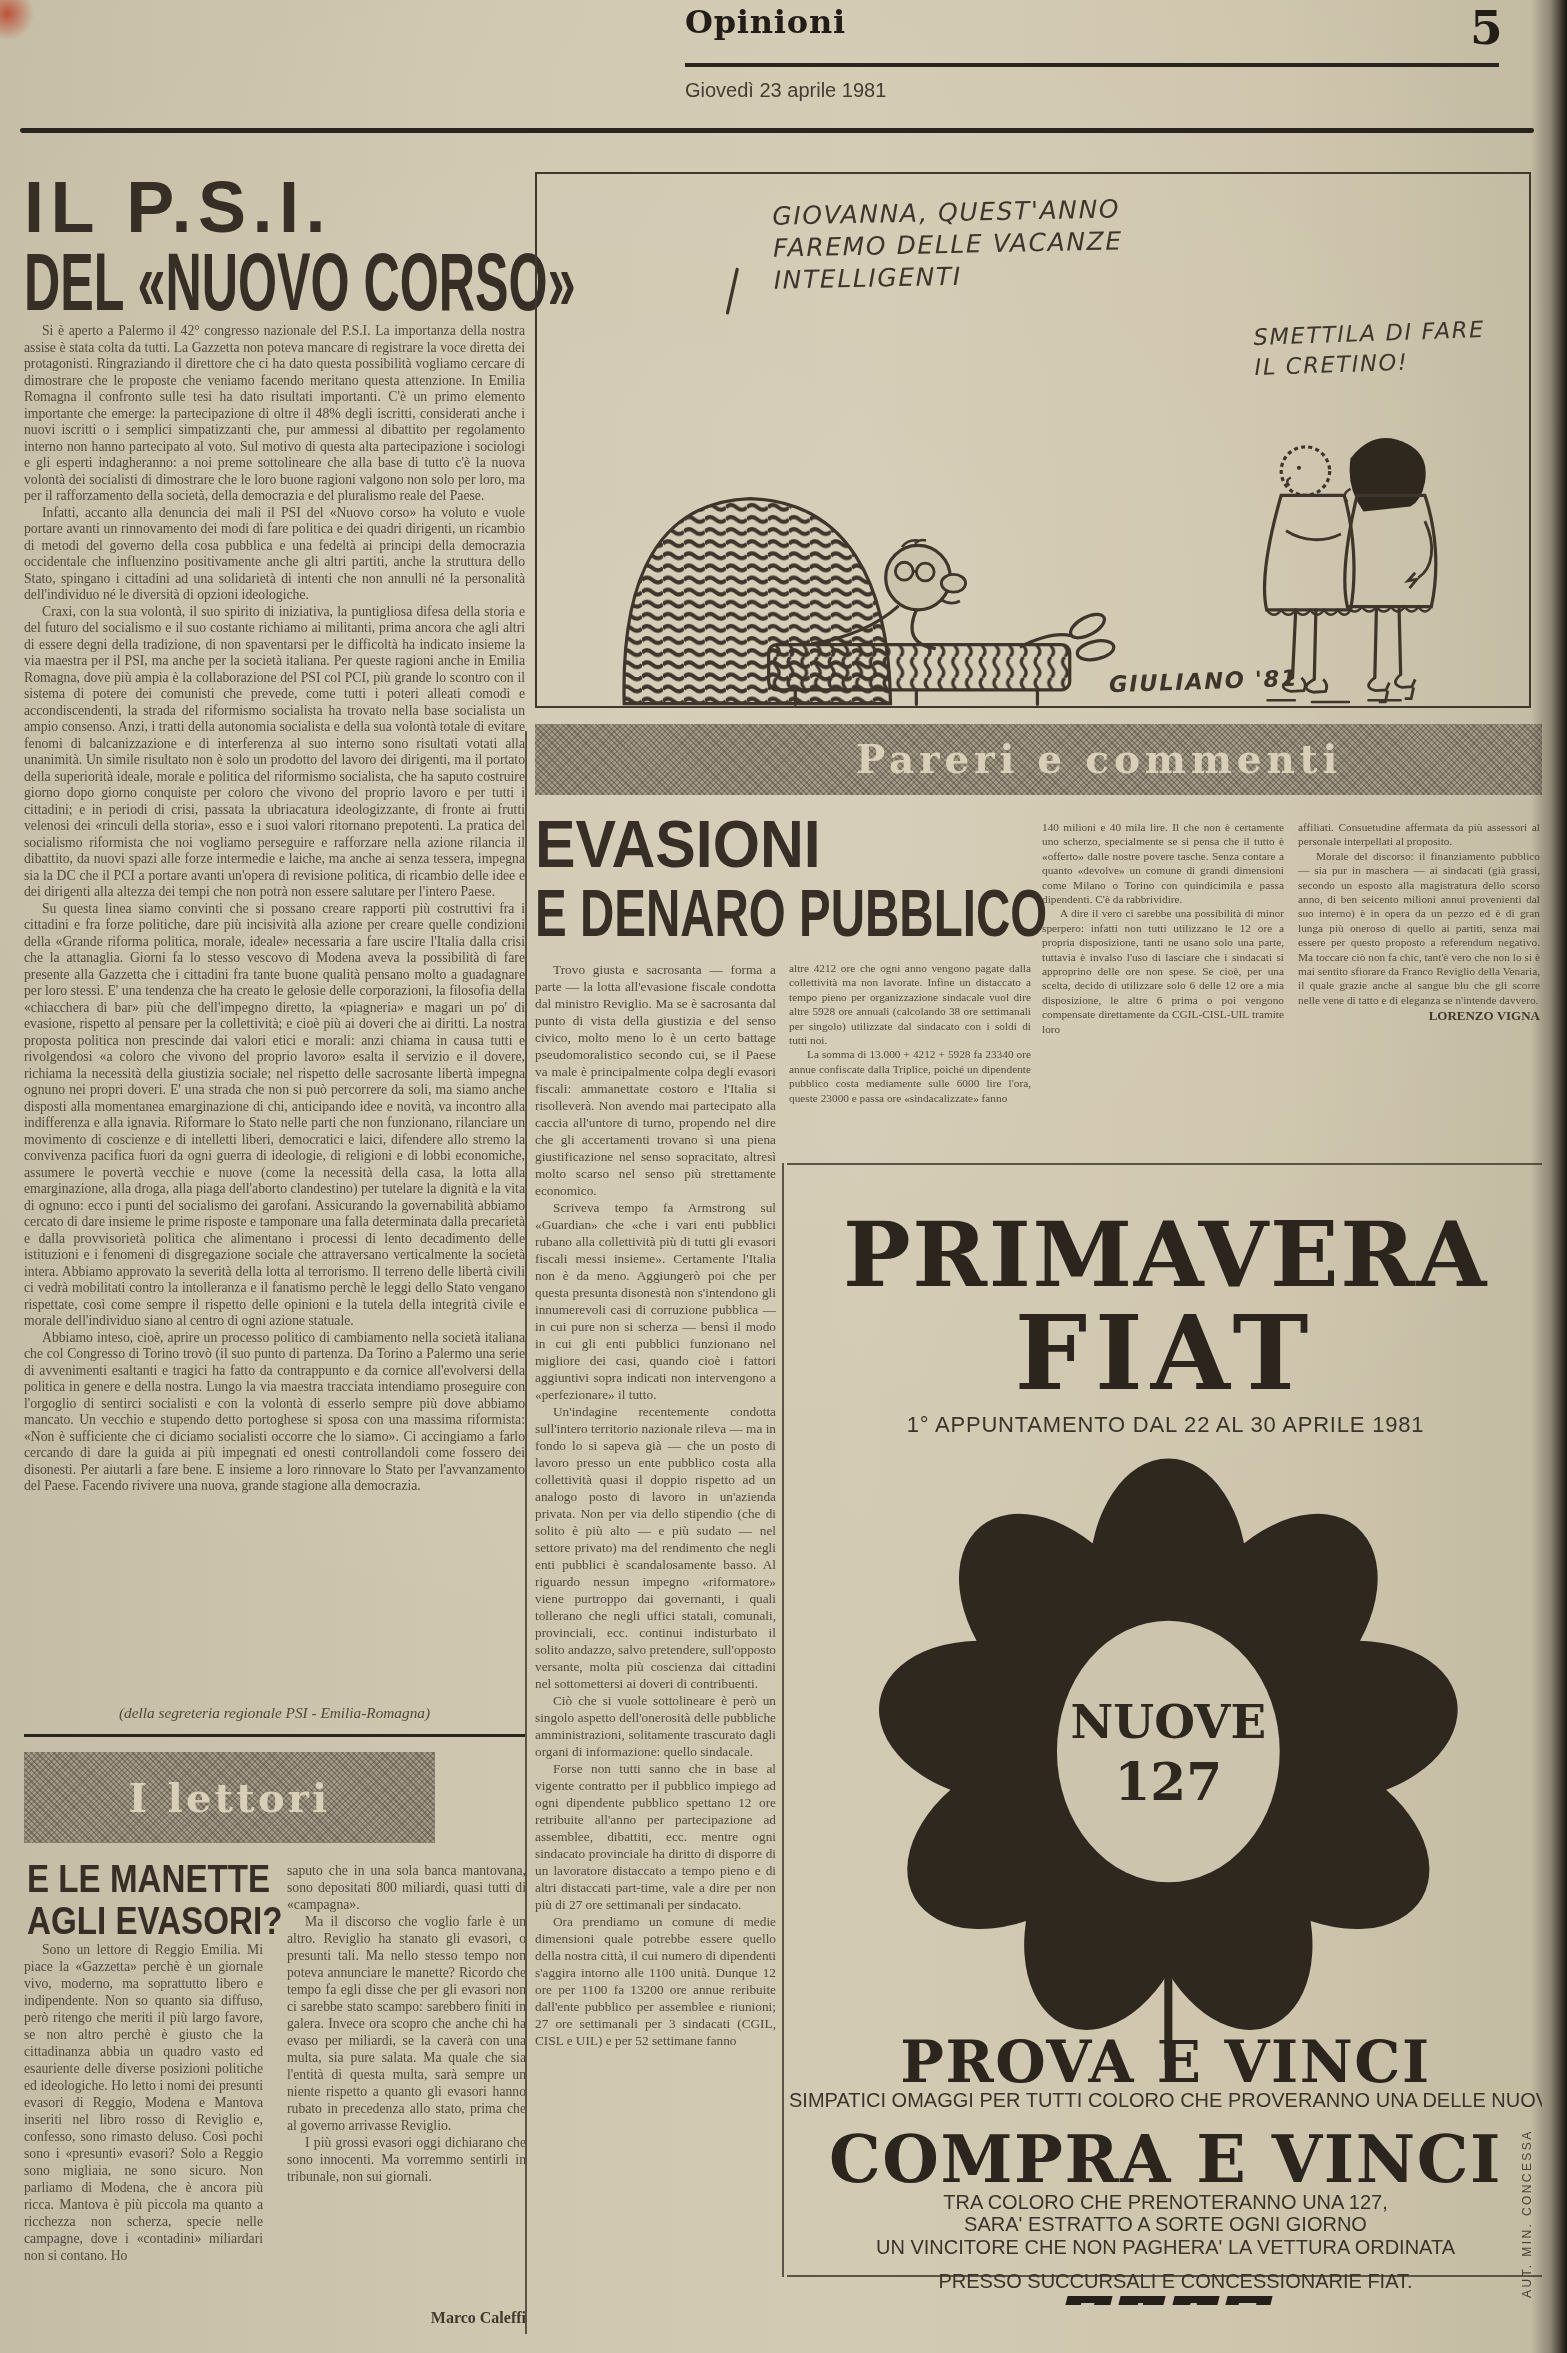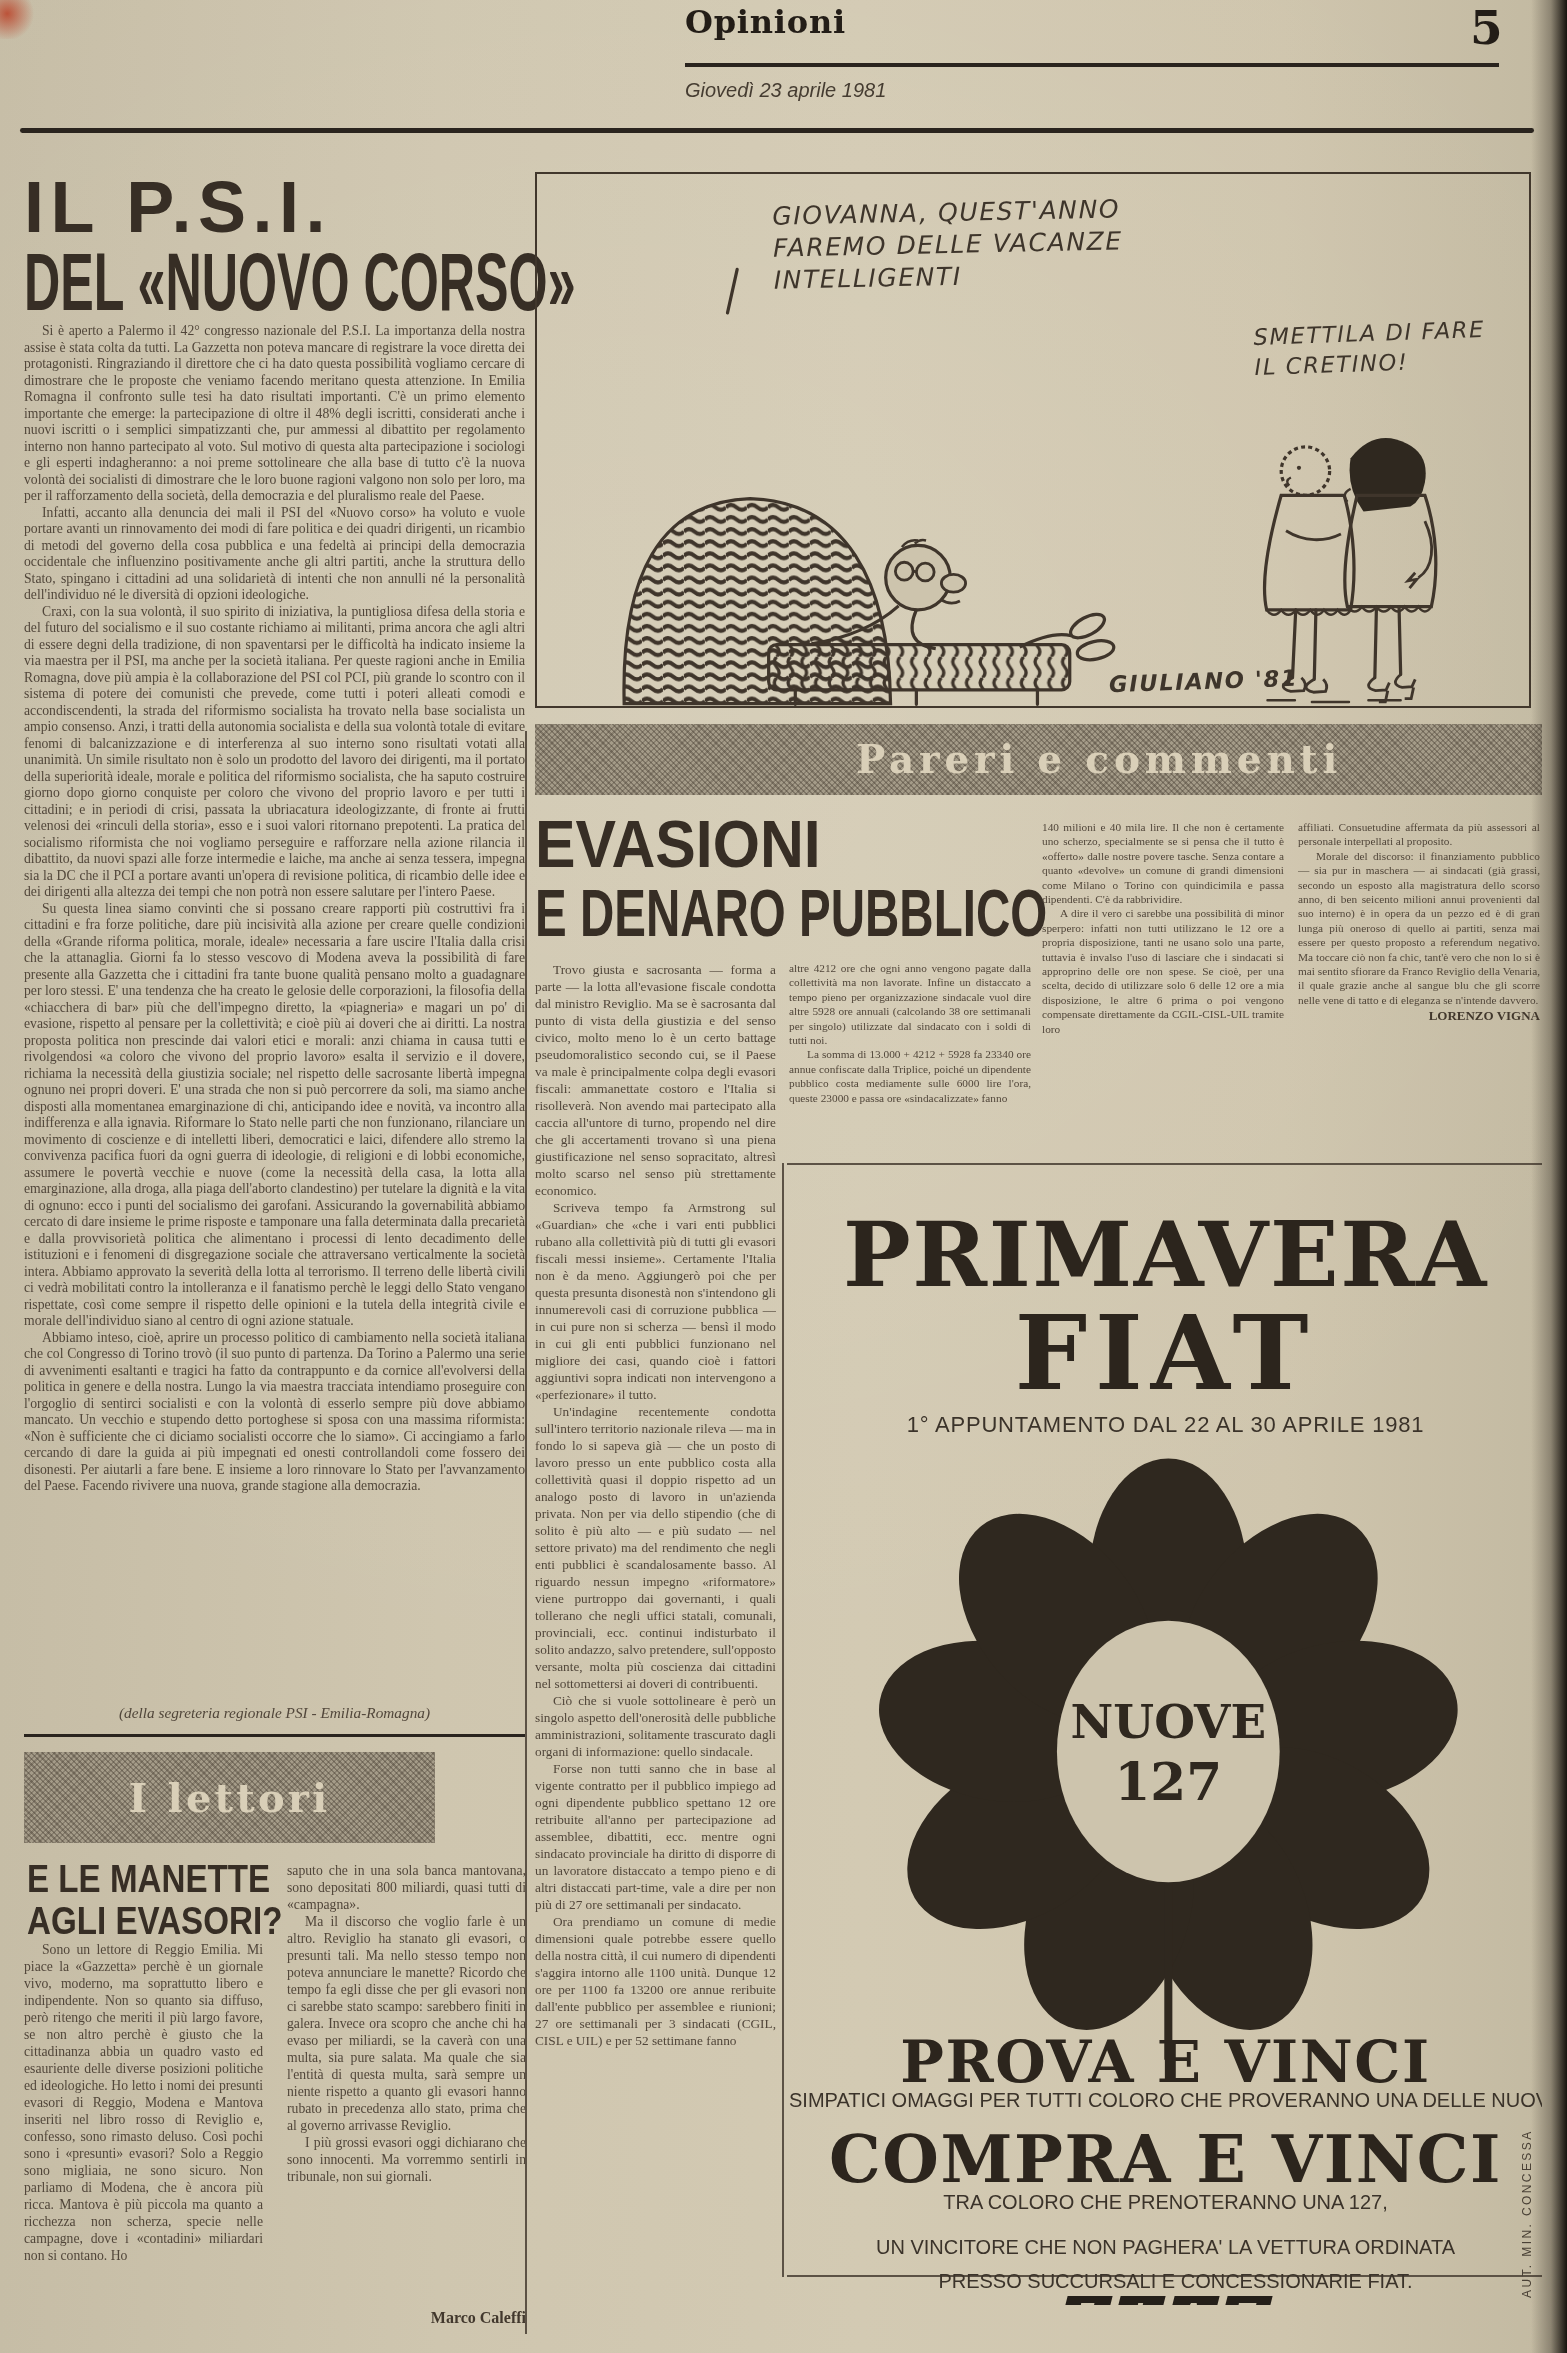--- a/index.html
+++ b/index.html
@@ -49,21 +49,21 @@
 <body>
 
 <div id="page">
 
   <div class="abs" style="left:0;top:0;width:36px;height:39px;
               background:radial-gradient(circle at 20% 35%, rgba(186,64,38,.85), rgba(186,64,38,0) 70%);"></div>
 
   <div class="abs masthead" style="left:685px;top:3.2px;font-size:32px;letter-spacing:0.8px;">Opinioni</div>
   <div class="abs masthead" style="left:1470px;top:0px;font-size:47px;">5</div>
   <div class="abs rule" style="left:685px;top:63px;width:814px;height:4px;"></div>
-  <div class="abs adsans" style="left:685px;top:79px;font-size:20px;color:#453c31;font-style:italic;">Giovedì 23 aprile 1981</div>
+  <div class="abs adsans" style="left:685px;top:79px;font-size:20px;color:#453c31;">Giovedì 23 aprile 1981</div>
   <div class="abs rule" style="left:20px;top:128px;width:1514px;height:4.8px;border-radius:2.4px;"></div>
 
   <div class="abs headline" style="left:24px;top:163px;font-size:72px;letter-spacing:6.5px;margin-top:8px;">IL P.S.I.</div>
   <div class="abs headline" style="left:24px;top:242px;font-size:81px;transform:scaleX(0.62);">DEL «NUOVO CORSO»</div>
 
   <div class="abs copy" style="left:24px;top:323px;width:501px;height:1366px;font-size:13.7px;line-height:16.5px;">
     <p>Si è aperto a Palermo il 42° congresso nazionale del P.S.I. La importanza della nostra assise è stata colta da tutti. La Gazzetta non poteva mancare di registrare la voce diretta dei protagonisti. Ringraziando il direttore che ci ha dato questa possibilità vogliamo cercare di dimostrare che le proposte che veniamo facendo meritano questa attenzione. In Emilia Romagna il confronto sulle tesi ha dato risultati importanti. C'è un primo elemento importante che emerge: la partecipazione di oltre il 48% degli iscritti, considerati anche i nuovi iscritti o i semplici simpatizzanti che, pur ammessi al dibattito per regolamento interno non hanno partecipato al voto. Sul motivo di questa alta partecipazione i sociologi e gli esperti indagheranno: a noi preme sottolineare che alla base di tutto c'è la nuova volontà dei socialisti di dimostrare che le loro buone ragioni valgono non solo per loro, ma per il rafforzamento della società, della democrazia e del pluralismo reale del Paese.</p>
     <p>Infatti, accanto alla denuncia dei mali il PSI del «Nuovo corso» ha voluto e vuole portare avanti un rinnovamento dei modi di fare politica e dei quadri dirigenti, un ricambio di metodi del governo della cosa pubblica e una fedeltà ai principi della democrazia occidentale che influenzino positivamente anche gli altri partiti, anche la struttura dello Stato, spingano i cittadini ad una solidarietà di intenti che non annulli né la personalità dell'individuo né le diversità di opzioni ideologiche.</p>
     <p>Craxi, con la sua volontà, il suo spirito di iniziativa, la puntigliosa difesa della storia e del futuro del socialismo e il suo costante richiamo ai militanti, prima ancora che agli altri di essere degni della tradizione, di non spaventarsi per le difficoltà ha indicato insieme la via maestra per il PSI, ma anche per la società italiana. Per queste ragioni anche in Emilia Romagna, dove più ampia è la collaborazione del PSI col PCI, più grande lo scontro con il sistema di potere dei comunisti che prevede, come tutti i poteri alleati comodi e accondiscendenti, la strada del riformismo socialista ha trovato nella base socialista un ampio consenso. Anzi, i tratti della autonomia socialista e della sua volontà totale di evitare fenomi di balcanizzazione e di interferenza al suo interno sono risultati votati alla unanimità. Un simile risultato non è solo un prodotto del lavoro dei dirigenti, ma il portato della superiorità ideale, morale e politica del riformismo socialista, che ha saputo costruire giorno dopo giorno conquiste per coloro che vivono del proprio lavoro e per tutti i cittadini; e in periodi di crisi, passata la ubriacatura ideologizzante, di fronte ai frutti velenosi dei «rinculi della storia», esso e i suoi valori ritornano prepotenti. La pratica del socialismo riformista che noi vogliamo perseguire e rafforzare nella azione rilancia il dibattito, da nuovi spazi alle forze intermedie e laiche, ma anche ai senza tessera, impegna sia la DC che il PCI a portare avanti un'opera di revisione politica, di ricambio delle idee e dei dirigenti alla altezza dei tempi che non potrà non essere salutare per l'intero Paese.</p>
     <p>Su questa linea siamo convinti che si possano creare rapporti più costruttivi fra i cittadini e fra forze politiche, dare più incisività alla azione per creare quelle condizioni della «Grande riforma politica, morale, ideale» necessaria a fare uscire l'Italia dalla crisi che la attanaglia. Giorni fa lo stesso vescovo di Modena aveva la possibilità di fare presente alla Gazzetta che i cittadini fra tante buone qualità pensano molto a guadagnare per loro stessi. E' una tendenza che ha creato le gelosie delle corporazioni, la filosofia della «chiacchera di bar» più che dell'impegno diretto, la «piagneria» e magari un po' di evasione, rispetto al pensare per la collettività; e cioè più ai doveri che ai diritti. La nostra proposta politica non prescinde dai valori etici e morali: anzi chiama in causa tutti e rivolgendosi «a coloro che vivono del proprio lavoro» esalta il servizio e il dovere, richiama la necessità della giustizia sociale; nel rispetto delle sacrosante libertà impegna ognuno nei propri doveri. E' una strada che non si può percorrere da soli, ma siamo anche disposti alla momentanea emarginazione di chi, anticipando idee e novità, va incontro alla indifferenza e alla ignavia. Riformare lo Stato nelle parti che non funzionano, rilanciare un movimento di coscienze e di intelletti liberi, democratici e laici, difendere allo stremo la convivenza pacifica fuori da ogni guerra di ideologie, di religioni e di lobbi economiche, assumere le povertà vecchie e nuove (come la necessità della casa, la lotta alla emarginazione, alla droga, alla piaga dell'aborto clandestino) per tutelare la dignità e la vita di ognuno: ecco i punti del socialismo dei garofani. Assicurando la governabilità abbiamo cercato di dare insieme le prime risposte e tamponare una falla determinata dalla precarietà e dalla provvisorietà politica che alimentano i processi di lento decadimento delle istituzioni e i fenomeni di disgregazione sociale che attraversano verticalmente la società intera. Abbiamo approvato la severità della lotta al terrorismo. Il terreno delle libertà civili ci vedrà mobilitati contro la intolleranza e il fanatismo perchè le leggi dello Stato vengano rispettate, così come sempre il rispetto delle opinioni e la tutela della integrità civile e morale dell'individuo siano al centro di ogni azione statuale.</p>
@@ -215,20 +215,21 @@
       <path d="M470,545 L470,770" stroke="#2f281f" stroke-width="10"></path>
       <ellipse cx="470" cy="388" rx="138" ry="162" fill="#cdc4ad"></ellipse>
       <text x="470" y="372" text-anchor="middle" fill="#2f281f" style="font-family:'DejaVu Serif',serif;font-weight:bold;font-size:58px;">NUOVE</text>
       <text x="470" y="448" text-anchor="middle" fill="#2f281f" style="font-family:'DejaVu Serif',serif;font-weight:bold;font-size:64px;">127</text>
     </svg>
 
     <div class="slab" style="position:absolute;left:0;width:100%;top:832px;font-size:58px;letter-spacing:1.6px;">PROVA E VINCI</div>
     <div class="adsans" style="position:absolute;left:0;width:100%;top:893px;font-size:20px;">SIMPATICI OMAGGI PER TUTTI COLORO CHE PROVERANNO UNA DELLE NUOVE 127.</div>
     <div class="slab" style="position:absolute;left:0;width:100%;top:925px;font-size:65px;letter-spacing:1.6px;">COMPRA E VINCI</div>
     <div class="adsans" style="position:absolute;left:0;width:100%;top:995px;font-size:20px;">TRA COLORO CHE PRENOTERANNO UNA 127,</div>
+    <div class="adsans" style="position:absolute;left:0;width:100%;top:1017px;font-size:20px;">SARA' ESTRATTO A SORTE OGNI GIORNO</div>
     <div class="adsans" style="position:absolute;left:0;width:100%;top:1040px;font-size:20px;">UN VINCITORE CHE NON PAGHERA' LA VETTURA ORDINATA</div>
     <div class="adsans" style="position:absolute;left:10px;width:100%;top:1074px;font-size:20px;">PRESSO SUCCURSALI E CONCESSIONARIE FIAT.</div>
 
     <div style="position:absolute;left:0;width:100%;top:1100px;">
       <div class="fiat-tile"><span>F</span></div>
       <div class="fiat-tile"><span>I</span></div>
       <div class="fiat-tile"><span>A</span></div>
       <div class="fiat-tile"><span>T</span></div>
     </div>
 

